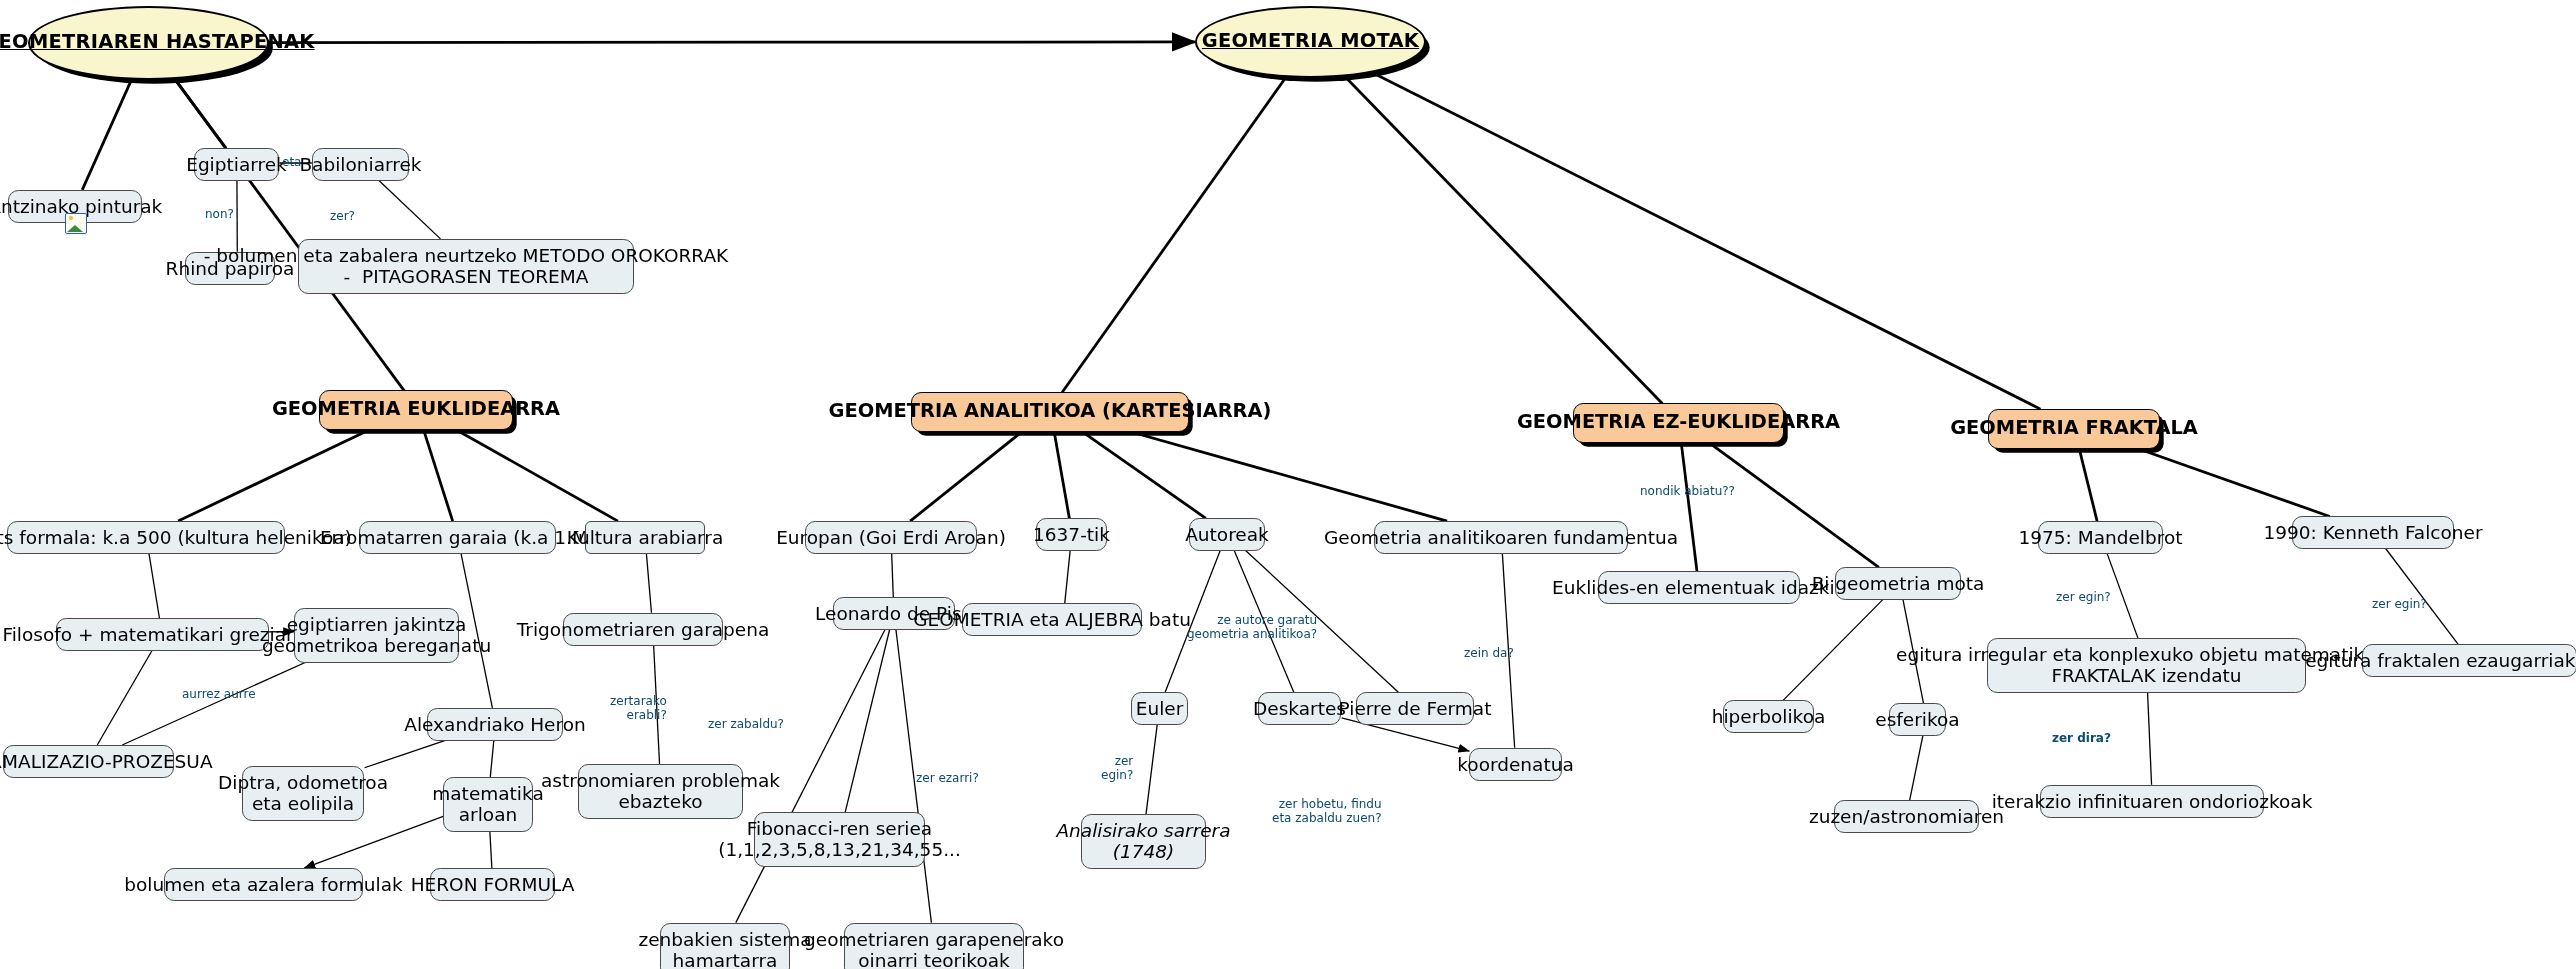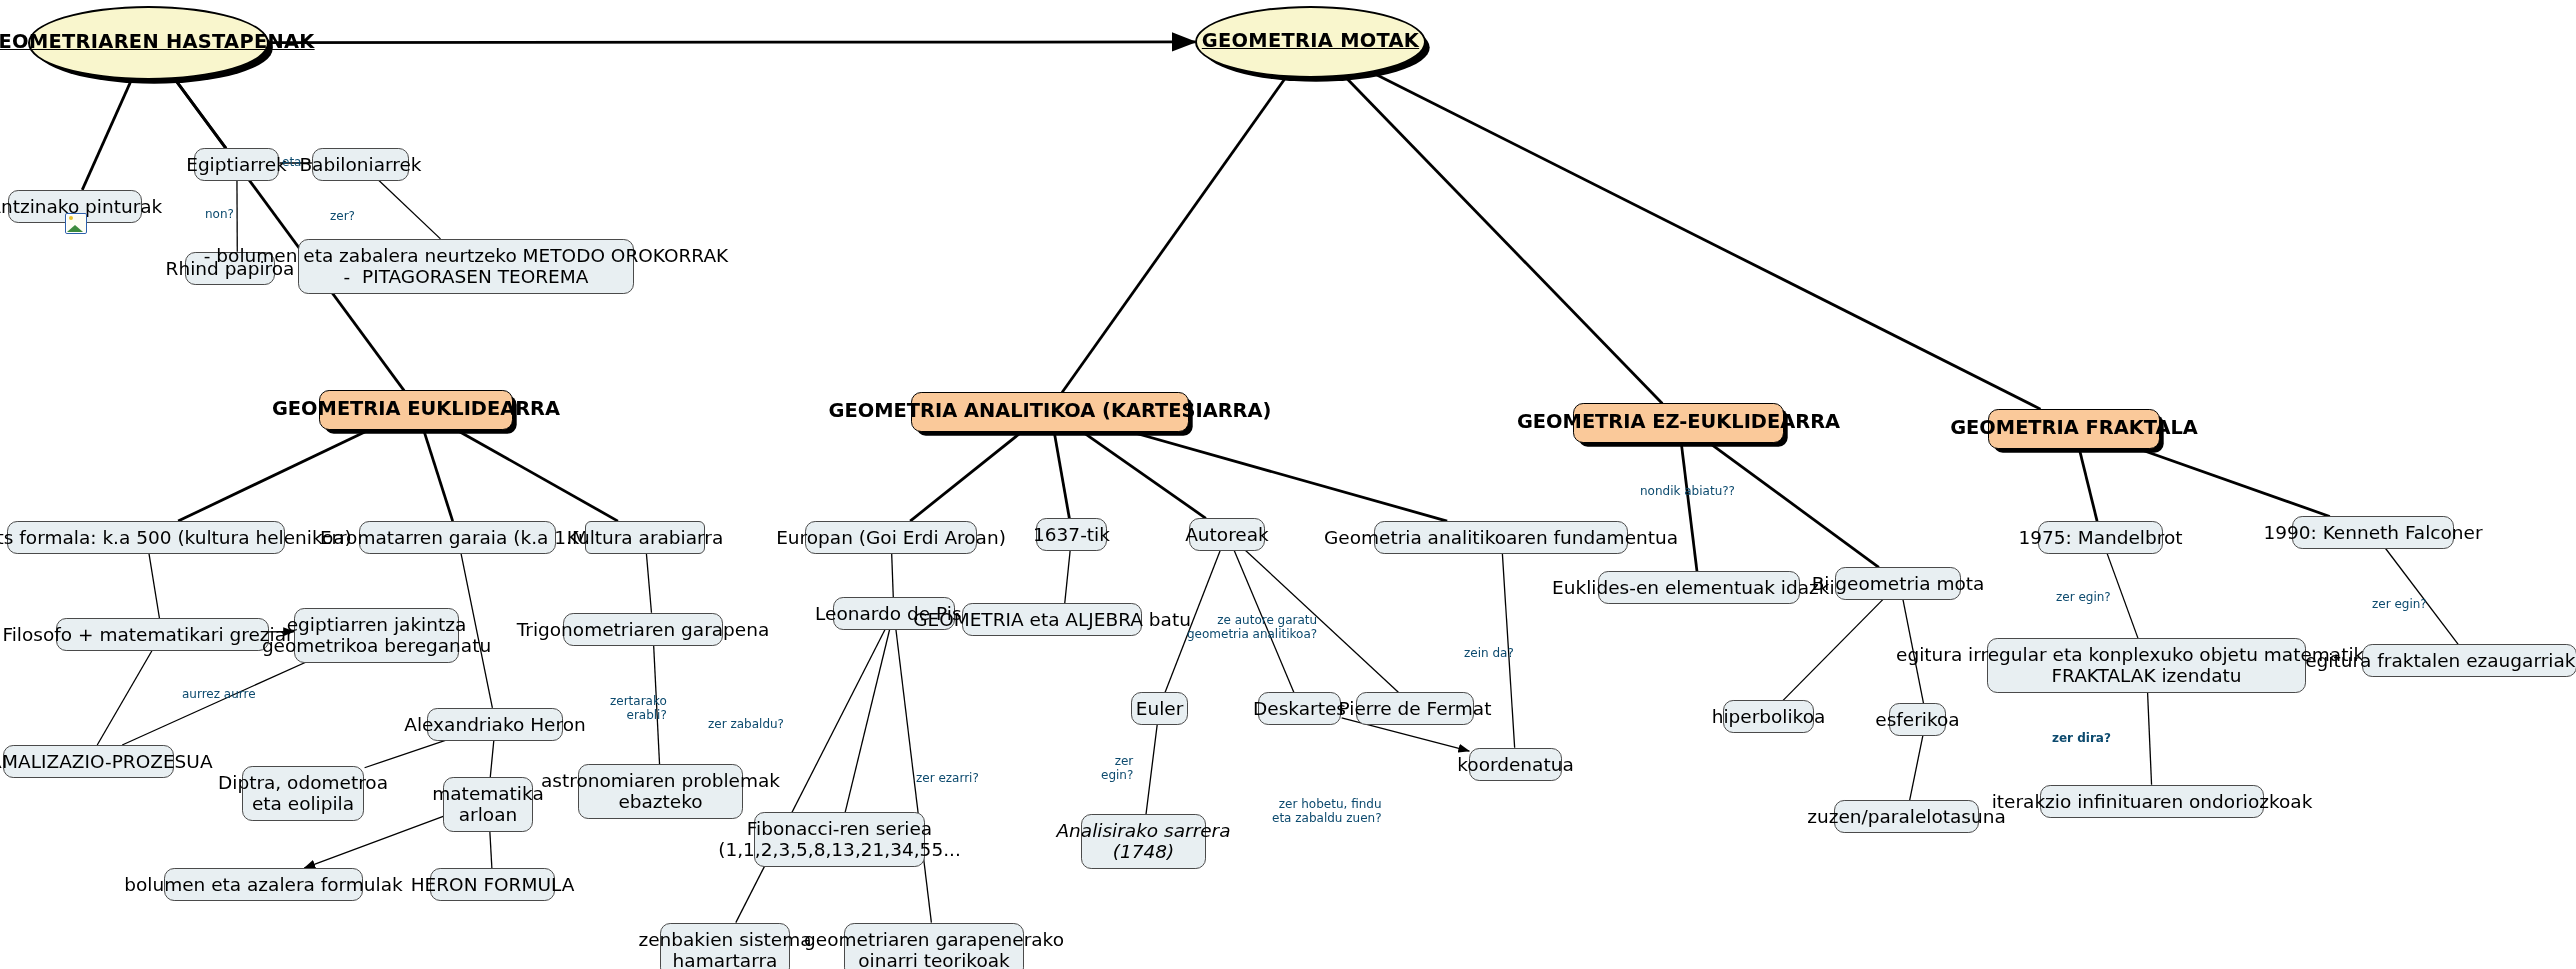--- a/index.html
+++ b/index.html
@@ -210,21 +210,21 @@
       <div class="node box italic" style="left: 1081px; top: 814px; width: 125px; min-height: 44px;"><span>Analisirako sarrera
 (1748)</span></div>
       <div class="node box" style="left: 660px; top: 923px; width: 130px; min-height: 44px;"><span>zenbakien sistema
 hamartarra</span></div>
       <div class="node box" style="left: 844px; top: 923px; width: 180px; min-height: 44px;"><span>geometriaren garapenerako
 oinarri teorikoak</span></div>
       <div class="node box" style="left: 1598px; top: 571px; width: 202px; min-height: 30.5px;"><span>Euklides-en elementuak idazkia</span></div>
       <div class="node box" style="left: 1835px; top: 567px; width: 126px; min-height: 30.5px;"><span>Bi geometria mota</span></div>
       <div class="node box" style="left: 1723px; top: 700px; width: 91px; min-height: 30px;"><span>hiperbolikoa</span></div>
       <div class="node box" style="left: 1889px; top: 703px; width: 57px; min-height: 30px;"><span>esferikoa</span></div>
-      <div class="node box" style="left: 1834px; top: 800px; width: 145px; min-height: 30px;"><span>zuzen/paralelotasuna</span></div>
+      <div class="node box" style="left: 1834px; top: 800px; width: 145px; min-height: 30px;"><span>zuzen/astronomiaren</span></div>
       <div class="node box" style="left: 2038px; top: 521px; width: 125px; min-height: 30.5px;"><span>1975: Mandelbrot</span></div>
       <div class="node box" style="left: 2292px; top: 516px; width: 162px; min-height: 30.5px;"><span>1990: Kenneth Falconer</span></div>
       <div class="node box" style="left: 1987px; top: 638px; width: 319px; min-height: 44px;"><span>egitura irregular eta konplexuko objetu matematikoak
 FRAKTALAK izendatu</span></div>
       <div class="node box" style="left: 2362px; top: 644px; width: 215px; min-height: 30.5px;"><span>egitura fraktalen ezaugarriak ezarri</span></div>
       <div class="node box" style="left: 2040px; top: 785px; width: 224px; min-height: 30.5px;"><span>iterakzio infinituaren ondoriozkoak</span></div>
       <div class="linklabel" style="left: 282px; top: 155px;">eta</div>
       <div class="linklabel" style="left: 205px; top: 207px;">non?</div>
       <div class="linklabel" style="left: 330px; top: 209px;">zer?</div>
       <div class="linklabel" style="left: 182px; top: 687px;">aurrez aurre</div>

